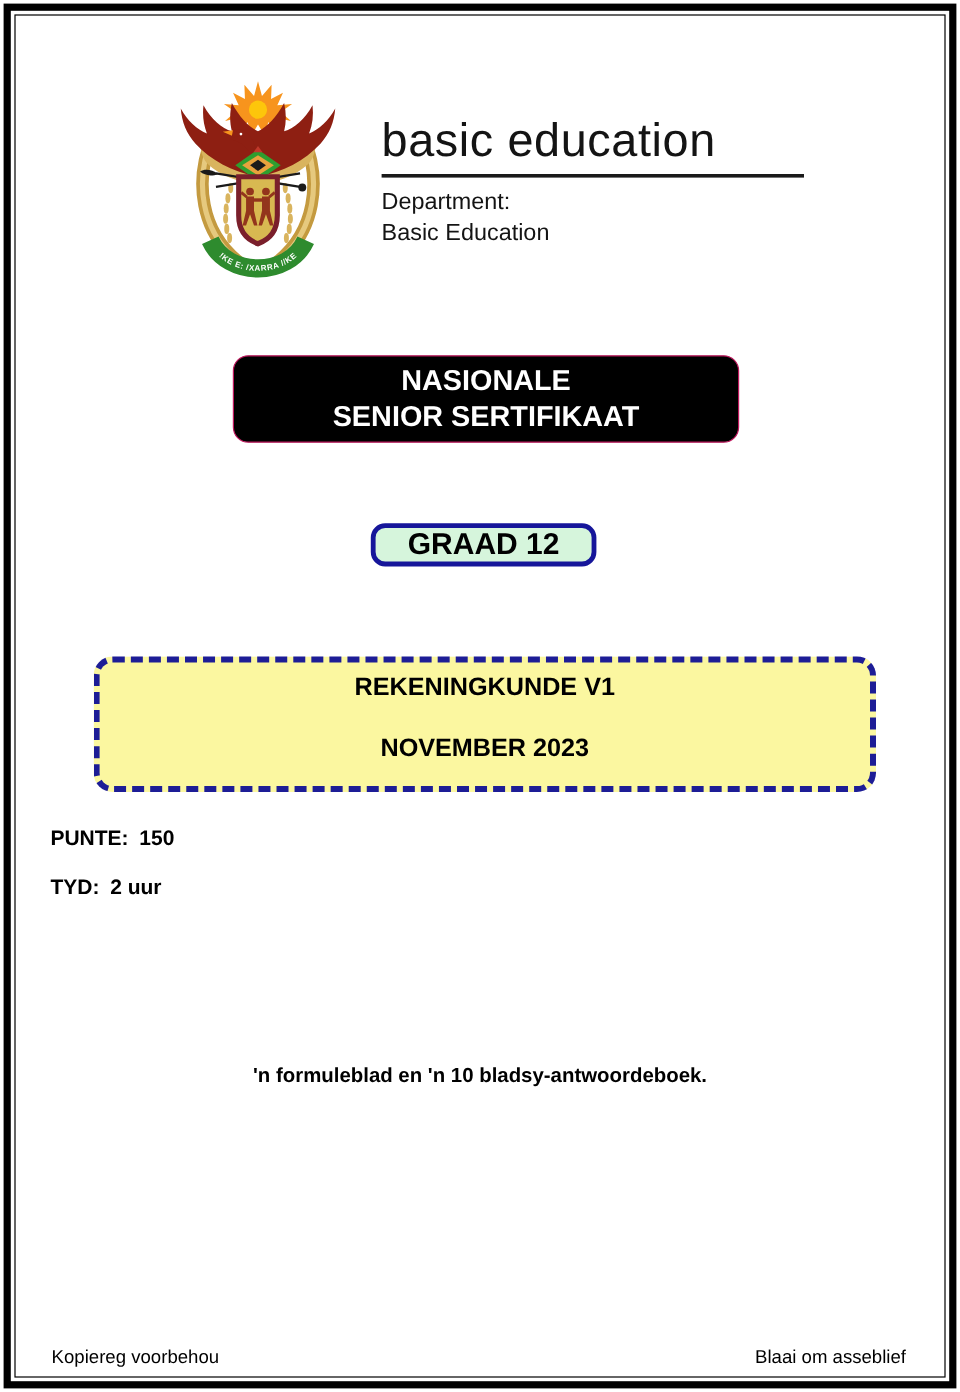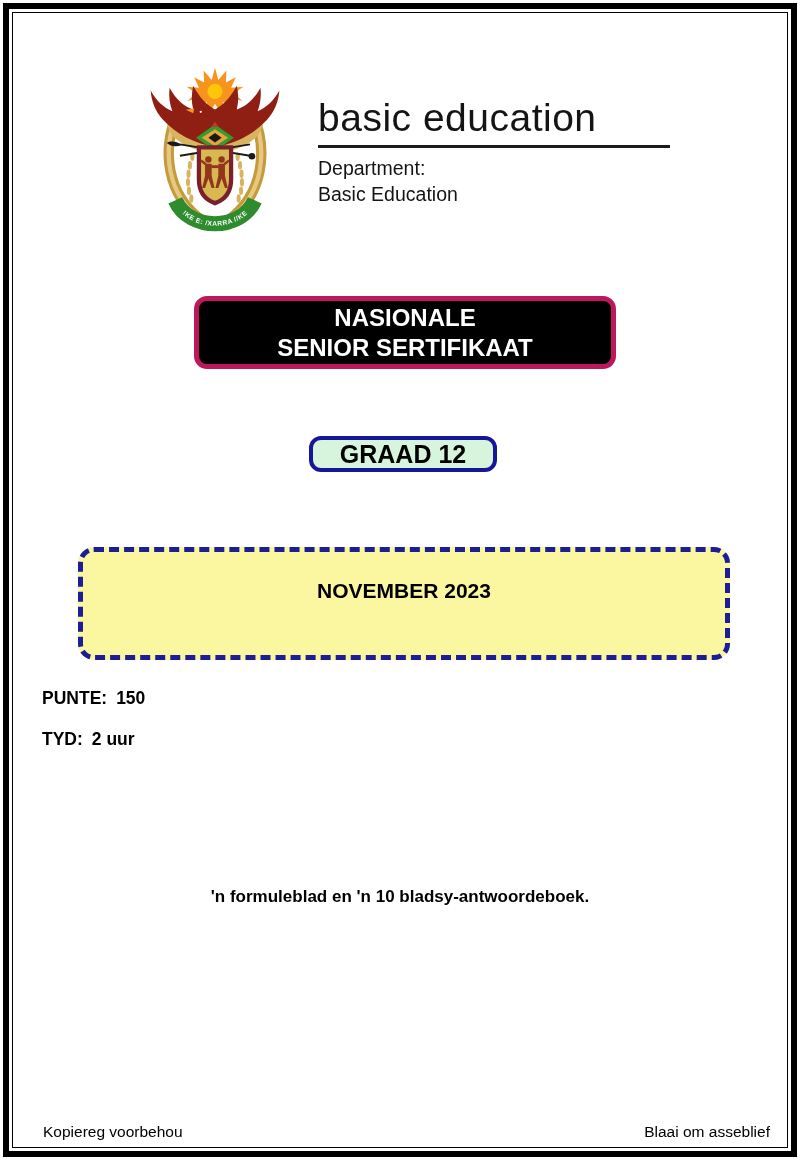--- a/index.html
+++ b/index.html
@@ -14,21 +14,21 @@
 
   .brandblock{position:absolute;left:318px;top:98px;}
   .brand{font-size:39px;font-weight:400;letter-spacing:0.5px;color:#141414;line-height:40px;}
   .brand-rule{margin-top:7px;width:352px;height:3px;background:#1a1a1a;}
   .dept-line{font-size:19.5px;line-height:25.5px;color:#141414;}
   .dept-line.first{margin-top:8px;}
   .country{font-weight:700;}
 
   .cert-box{
     position:absolute;left:194px;top:296px;width:422px;height:73px;box-sizing:border-box;
-    background:#000;border:5px solid #be185d;border-radius:13px;
+    background:#000;border:1px solid #be185d;border-radius:13px;
     color:#fff;font-weight:700;font-size:24px;text-align:center;
     display:flex;flex-direction:column;justify-content:center;line-height:30px;
   }
 
   .grade-box{
     position:absolute;left:309px;top:436px;width:188px;height:36px;box-sizing:border-box;
     background:#d6f5dc;border:4px solid #16169a;border-radius:12px;
     display:flex;align-items:center;justify-content:center;
     font-size:25px;font-weight:700;color:#000;
   }
@@ -45,21 +45,21 @@
   .info .val{margin-left:9px;}
   .marks{top:688px;text-align:center;}
   .time{top:729px;}
 
   .note{
     position:absolute;top:886px;left:0;width:800px;text-align:center;
     font-weight:700;font-size:17px;line-height:21.5px;
   }
 
   .f-left{position:absolute;left:43px;top:1123px;font-size:15.5px;font-weight:400;}
-  .f-right{position:absolute;right:30px;top:1123px;font-size:15.5px;font-weight:400;}
+  .f-right{position:absolute;right:45px;top:1123px;font-size:15.5px;font-weight:400;}
 </style>
 </head>
 <body>
 
 <div class="page">
   <div class="frame-outer"></div>
   <div class="frame-inner"></div>
 
   <svg class="coat" viewBox="0 0 150 190" aria-hidden="true">
     <g>
@@ -140,20 +140,21 @@
   <div class="cert-box">
     <div>NASIONALE</div>
     <div>SENIOR SERTIFIKAAT</div>
   </div>
 
   <div class="grade-box">
     <span>GRAAD 12</span>
   </div>
 
   <div class="subject-box">
+    <div class="subject-title">REKENINGKUNDE V1</div>
     <div class="subject-session">NOVEMBER 2023</div>
   </div>
 
   <div class="info marks">
     <span>PUNTE:</span><span class="val">150</span>
   </div>
   <div class="info time">
     <span>TYD:</span><span class="val">2 uur</span>
   </div>
 

